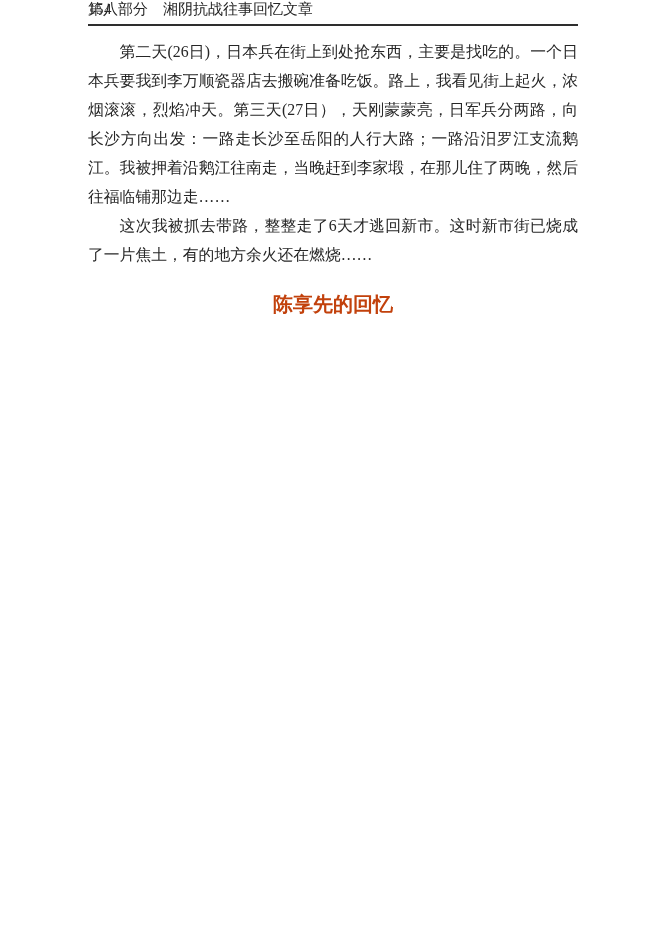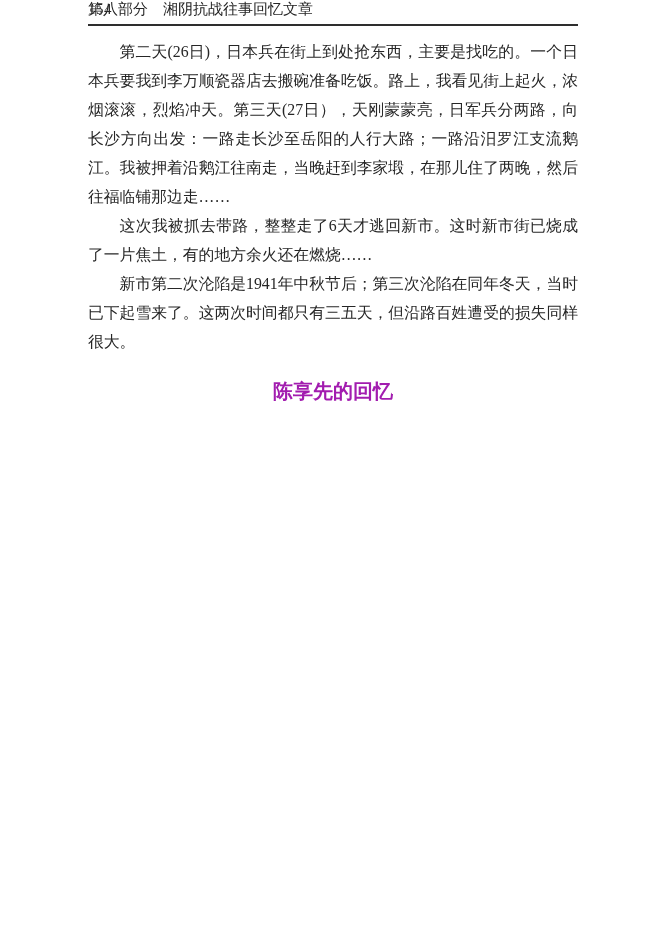--- a/index.html
+++ b/index.html
@@ -56,39 +56,38 @@
     text-indent: 2em;
   }
   .section-heading {
     margin: 21px 0 40px 0;
     font-family: "Liberation Sans", "DejaVu Sans", sans-serif;
     font-weight: bold;
     font-size: 20px;
     line-height: 28px;
     text-align: center;
     text-indent: 0;
-    color: #a21caf;
+    color: #c2410c;
   }
 </style>
 </head>
 <body>
 
 <div class="page">
   <div class="content">
 
     <div class="running-header">
       <span class="page-num">154</span>
       <span class="header-title">第八部分　湘阴抗战往事回忆文章</span>
     </div>
 
     <hr class="header-rule">
 
     <div class="body-text">
       <p class="para indent">第二天(26日)，日本兵在街上到处抢东西，主要是找吃的。一个日本兵要我到李万顺瓷器店去搬碗准备吃饭。路上，我看见街上起火，浓烟滚滚，烈焰冲天。第三天(27日），天刚蒙蒙亮，日军兵分两路，向长沙方向出发：一路走长沙至岳阳的人行大路；一路沿汨罗江支流鹅江。我被押着沿鹅江往南走，当晚赶到李家塅，在那儿住了两晚，然后往福临铺那边走……</p>
       <p class="para indent">这次我被抓去带路，整整走了6天才逃回新市。这时新市街已烧成了一片焦土，有的地方余火还在燃烧……</p>
-      <p class="para indent">新市第二次沦陷是1941年中秋节后；第三次沦陷在同年冬天，当时已下起雪来了。这两次时间都只有三五天，但沿路百姓遭受的损失同样很大。</p>
 
       <h2 class="section-heading">陈享先的回忆</h2>
 
     </div>
 
   </div>
 </div>
 
 </body></html>

